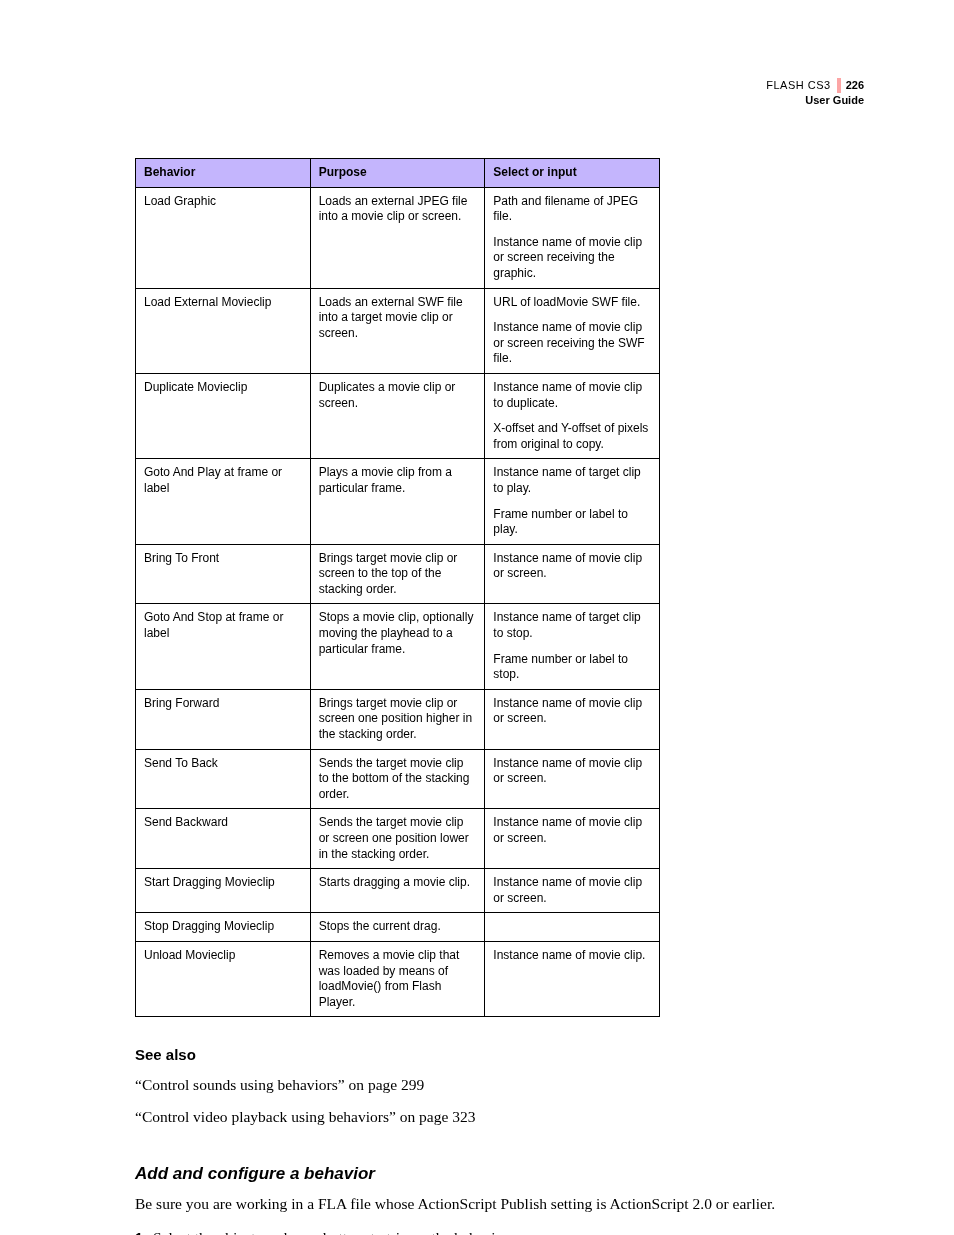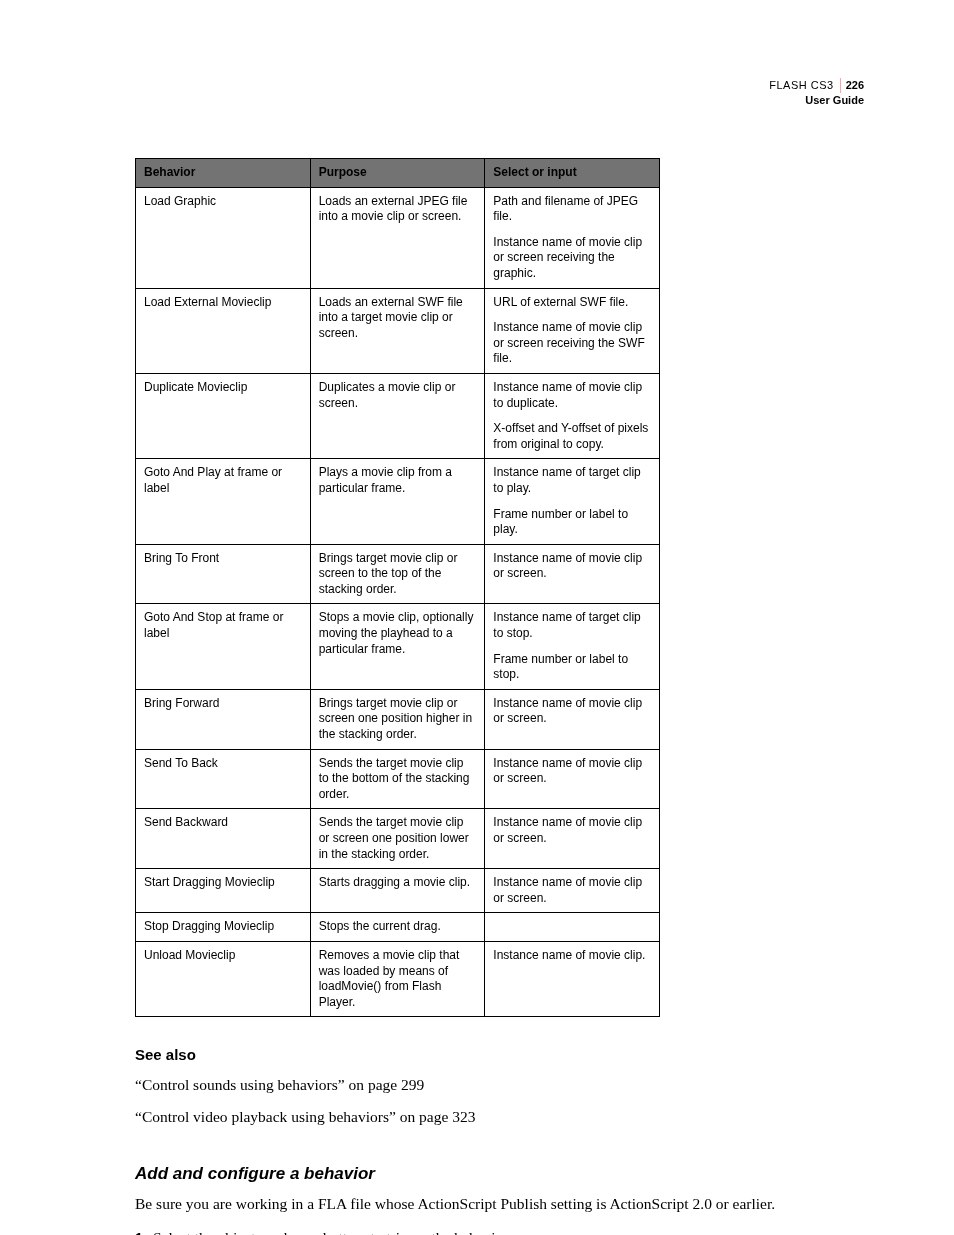--- a/index.html
+++ b/index.html
@@ -30,21 +30,21 @@
   }
   .running-head .row1 {
     display: flex;
     align-items: center;
   }
   .running-head .product {
     letter-spacing: 0.5px;
     padding-right: 6px;
   }
   .running-head .pagebox {
-    border-left: 1px solid #fca5a5;
+    border-left: 4px solid #fca5a5;
     padding-left: 5px;
     font-weight: 700;
   }
   .running-head .guide {
     font-weight: 700;
     display: block;
     text-align: right;
   }
 
   table.behaviors {
@@ -56,21 +56,21 @@
     line-height: 1.3;
   }
   table.behaviors th, table.behaviors td {
     border: 1px solid #000;
     vertical-align: top;
     padding: 6px 8px 6px 8px;
     text-align: left;
   }
   table.behaviors th {
     font-weight: 700;
-    background: #737373;
+    background: #c4b5fd;
   }
   table.behaviors col.c1 { width: 175px; }
   table.behaviors col.c2 { width: 175px; }
   table.behaviors col.c3 { width: 175px; }
   .cell-para + .cell-para { margin-top: 10px; }
 
   .section-heading {
     font-family: "Myriad Pro", "Helvetica Neue", Arial, sans-serif;
     font-weight: 700;
     font-size: 15px;
@@ -140,21 +140,21 @@
           <td>Loads an external JPEG file into a movie clip or screen.</td>
           <td>
             <div class="cell-para">Path and filename of JPEG file.</div>
             <div class="cell-para">Instance name of movie clip or screen receiving the graphic.</div>
           </td>
         </tr>
         <tr>
           <td>Load External Movieclip</td>
           <td>Loads an external SWF file into a target movie clip or screen.</td>
           <td>
-            <div class="cell-para">URL of external SWF file.</div>
+            <div class="cell-para">URL of loadMovie SWF file.</div>
             <div class="cell-para">Instance name of movie clip or screen receiving the SWF file.</div>
           </td>
         </tr>
         <tr>
           <td>Duplicate Movieclip</td>
           <td>Duplicates a movie clip or screen.</td>
           <td>
             <div class="cell-para">Instance name of movie clip to duplicate.</div>
             <div class="cell-para">X-offset and Y-offset of pixels from original to copy.</div>
           </td>

